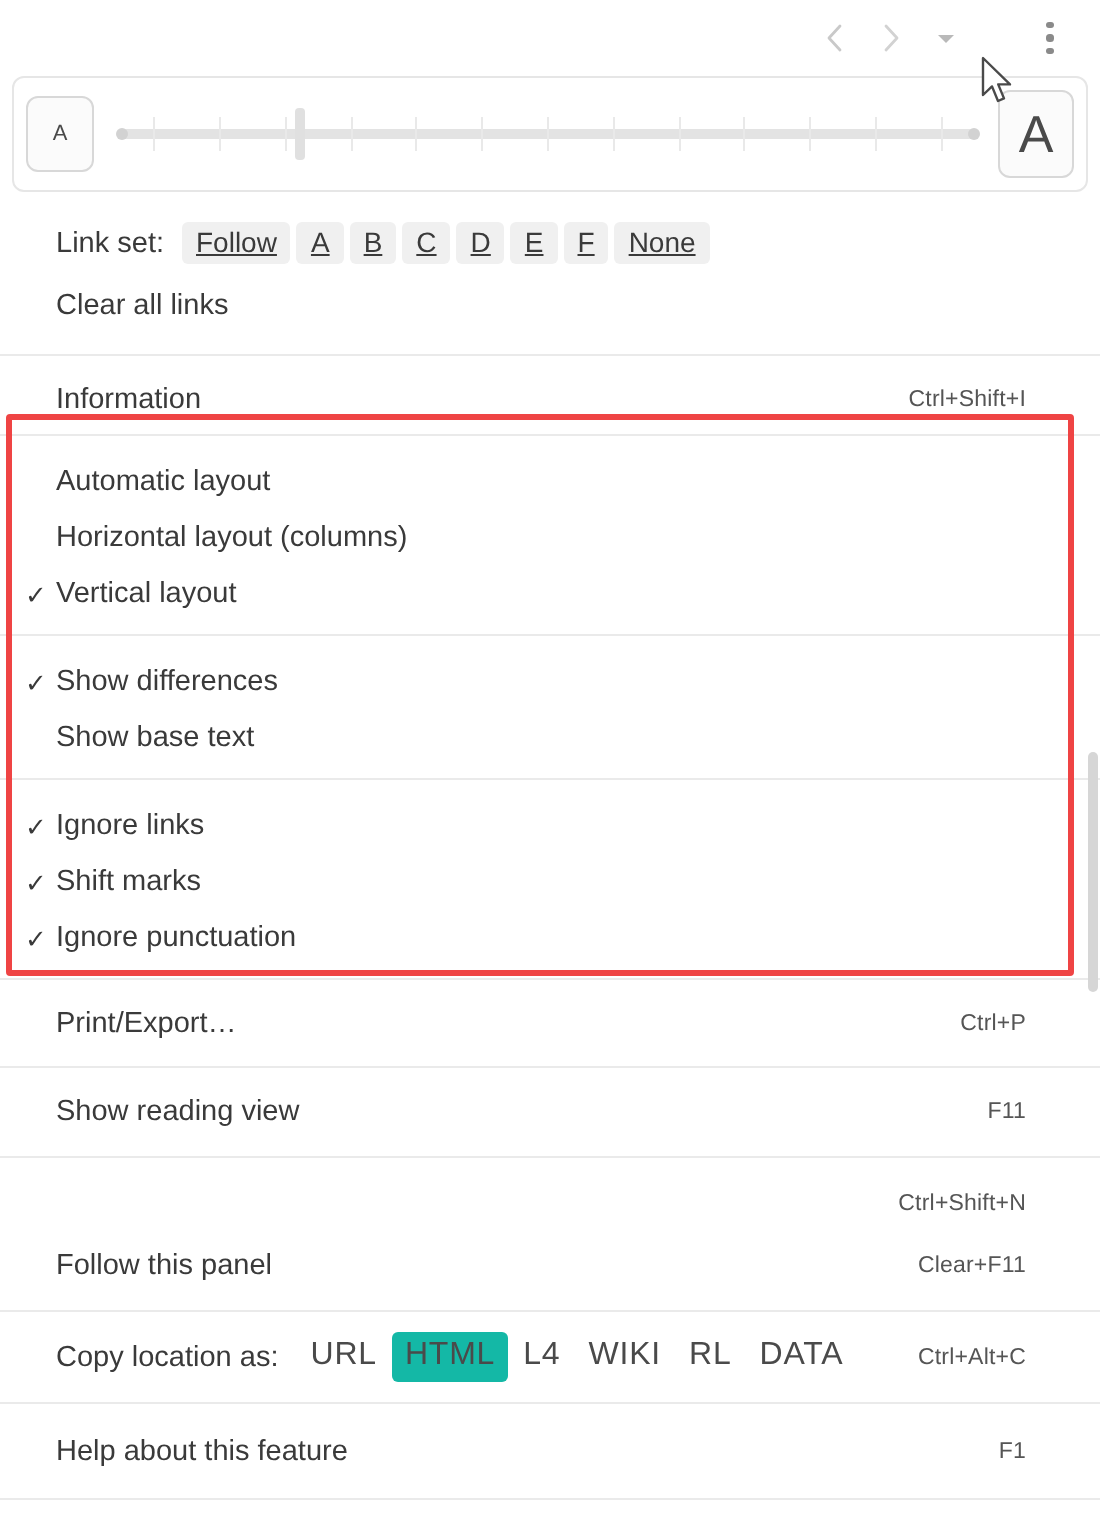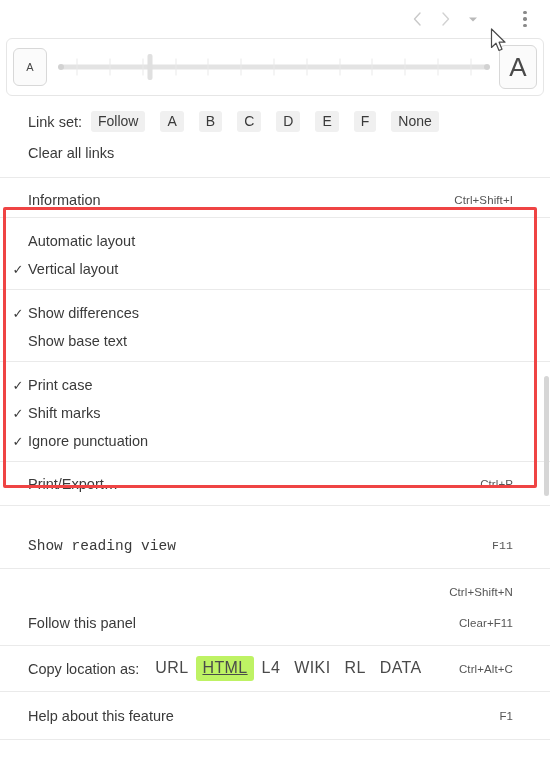--- a/index.html
+++ b/index.html
@@ -123,40 +123,40 @@
     letter-spacing: .1px;
   }
   .check {
     position: absolute; left: 11px;
     width: 14px; text-align: center;
     font-size: 13px; color: #3a3a3a;
     line-height: 1;
   }
 
   
-  .chips { display: flex; gap: 15px; margin-left: 9px; }
+  .chips { display: flex; gap: 3px; margin-left: 9px; text-decoration: underline; }
   .chip {
     background: #f0f0f0;
     border-radius: 3px;
     padding: 2px 7px 3px;
     font-size: 14px;
     color: #3a3a3a;
     line-height: 1.15;
   }
 
   .fmt-chips { display: flex; align-items: center; gap: 2px; margin-left: 10px; }
   .fmt {
     padding: 3px 6px 4px;
     font-size: 16px;
     letter-spacing: .4px;
     color: #4a4a4a;
     border-radius: 3px;
     background: transparent;
   }
-  .fmt.sel { background: #bef264; text-decoration: underline; }
+  .fmt.sel { background: #14b8a6; }
 
   
   .highlight {
     position: absolute;
     left: 3px; top: 207px;
     width: 534px; height: 281px;
     border: 3px solid #ef4444;
     border-radius: 2px;
     pointer-events: none;
     z-index: 30;
@@ -272,20 +272,24 @@
     </div>
 
     <div class="sep"></div>
 
     <div id="group-layout" style="padding-top:9px;padding-bottom:6px;">
         <div class="row">
           <span class="check"></span>
           <span class="label">Automatic layout</span>
         </div>
         <div class="row">
+          <span class="check"></span>
+          <span class="label">Horizontal layout (columns)</span>
+        </div>
+        <div class="row">
           <span class="check">✓</span>
           <span class="label">Vertical layout</span>
         </div>
       </div>
 
     <div class="sep"></div>
 
     <div id="group-display" style="padding-top:9px;padding-bottom:6px;">
         <div class="row">
           <span class="check">✓</span>
@@ -295,42 +299,42 @@
           <span class="check"></span>
           <span class="label">Show base text</span>
         </div>
       </div>
 
     <div class="sep"></div>
 
     <div id="group-ignore" style="padding-top:9px;padding-bottom:6px;">
         <div class="row">
           <span class="check">✓</span>
-          <span class="label">Print case</span>
+          <span class="label">Ignore links</span>
         </div>
         <div class="row">
           <span class="check">✓</span>
           <span class="label">Shift marks</span>
         </div>
         <div class="row">
           <span class="check">✓</span>
           <span class="label">Ignore punctuation</span>
         </div>
       </div>
 
     <div class="sep"></div>
 
     <div class="row tall" style="margin-top:6px;margin-bottom:6px;">
       <span class="label">Print/Export…</span>
       <span class="accel">Ctrl+P</span>
     </div>
 
     <div class="sep"></div>
 
-    <div class="row tall" style="margin-top:24px;margin-bottom:7px;font-family:Liberation Mono, monospace;">
+    <div class="row tall" style="margin-top:6px;margin-bottom:7px;">
       <span class="label">Show reading view</span>
       <span class="accel">F11</span>
     </div>
 
     <div class="sep"></div>
 
     <div class="row tall" style="margin-top:7px;">
       <span class="accel">Ctrl+Shift+N</span>
     </div>
     <div class="row tall" style="margin-bottom:7px;">

